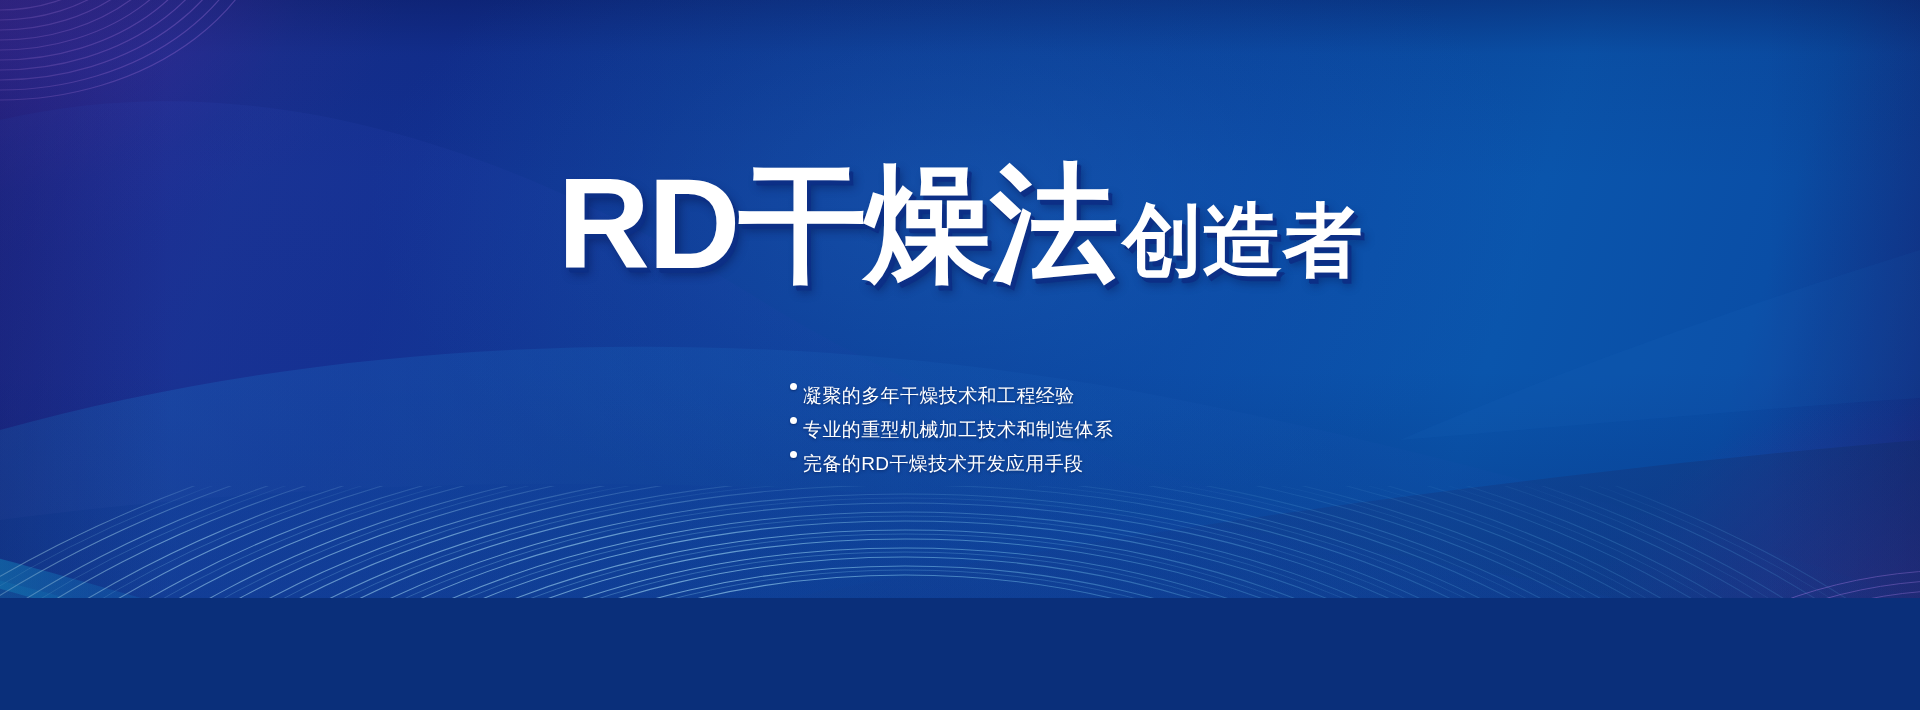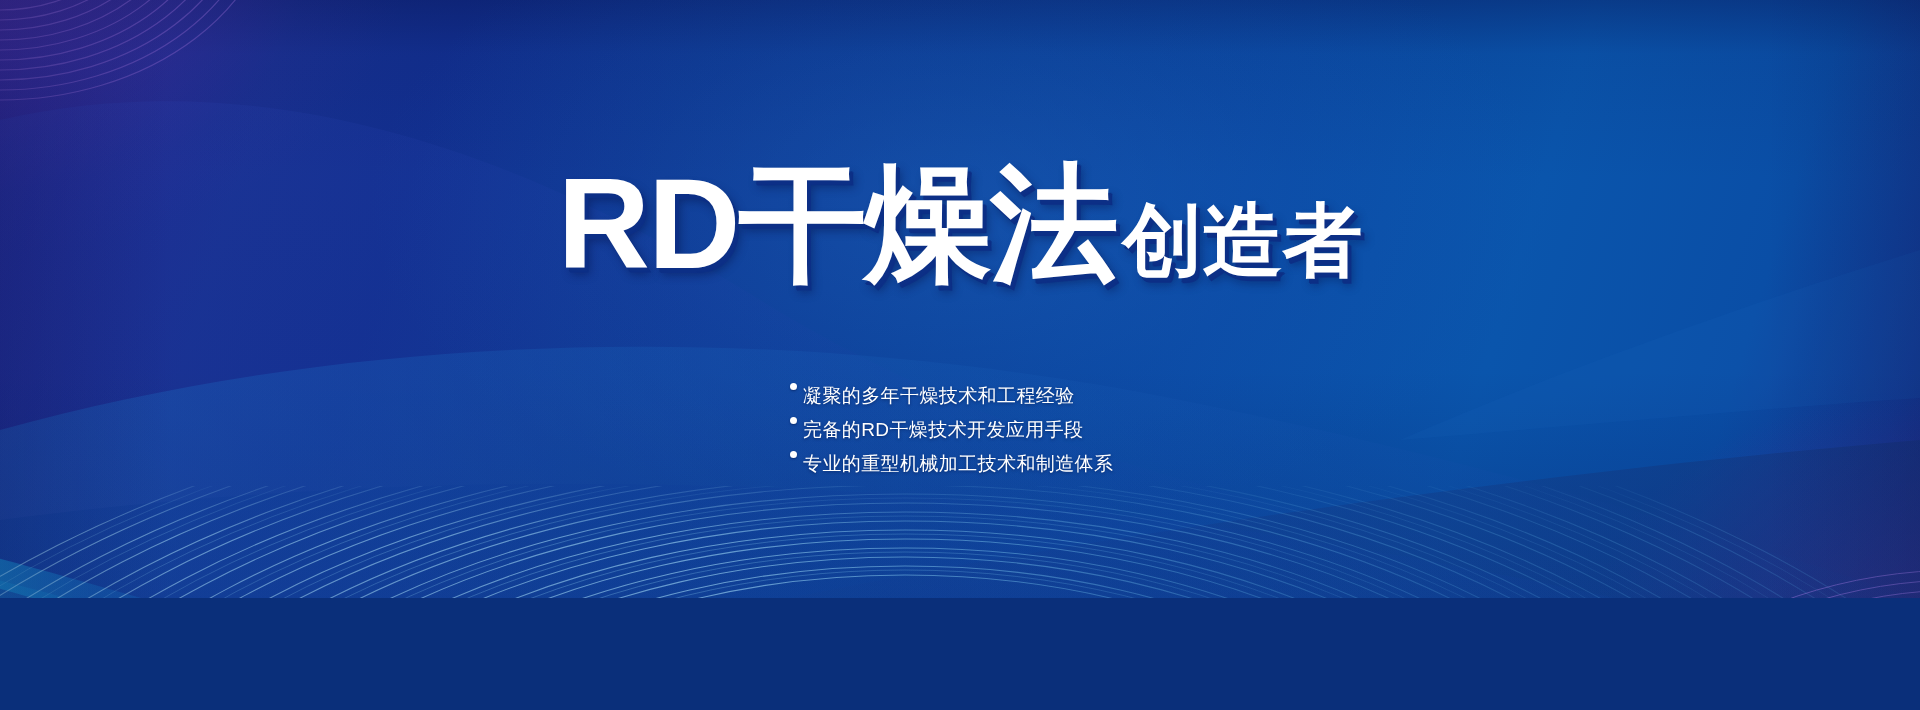--- a/index.html
+++ b/index.html
@@ -348,22 +348,22 @@
       <span class="hl-main">RD干燥法</span><span class="hl-sub">创造者</span>
     </div>
 
     <ul class="bullets">
       <li>
         <span class="dot"></span>
         <span>凝聚的多年干燥技术和工程经验</span>
       </li>
       <li>
         <span class="dot"></span>
-        <span>完备的RD干燥技术开发应用手段</span>
+        <span>专业的重型机械加工技术和制造体系</span>
       </li>
       <li>
         <span class="dot"></span>
-        <span>专业的重型机械加工技术和制造体系</span>
+        <span>完备的RD干燥技术开发应用手段</span>
       </li>
     </ul>
 
   </div>
 </div>
 
 </body></html>

